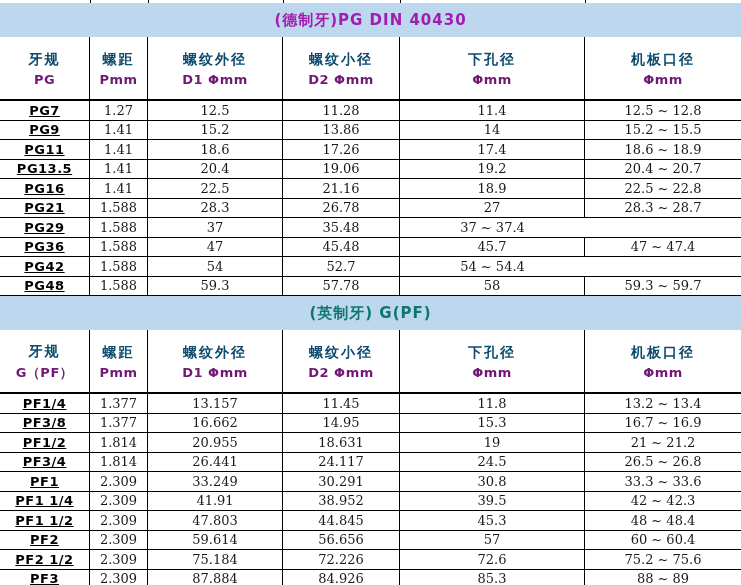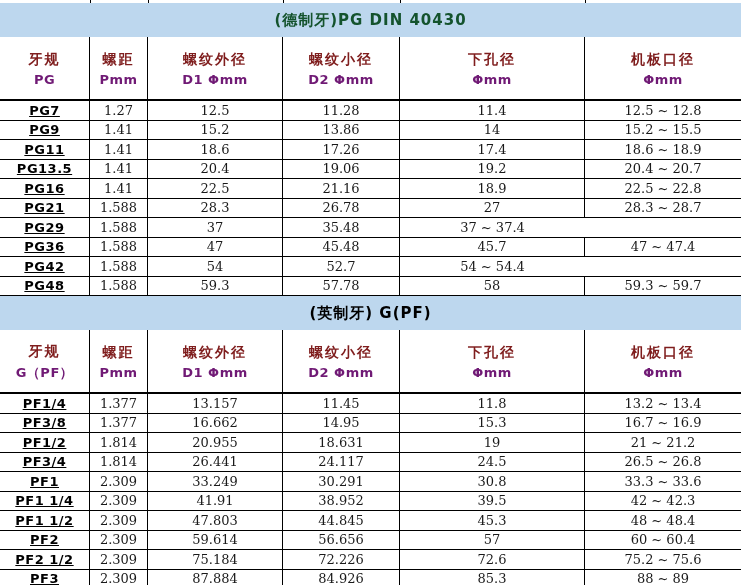--- a/index.html
+++ b/index.html
@@ -27,21 +27,21 @@
   .cell{
     display:flex;align-items:center;justify-content:center;
     text-align:center;
     box-sizing:border-box;
   }
   .cell.vline{border-right:1px solid #000;}
 
   
   .hrow{height:62px;border-bottom:2px solid #000;}
   .hcell{flex-direction:column;gap:3px;padding-top:2px;}
-  .h1{font-weight:bold;font-size:14px;color:#7f1d1d;letter-spacing:2px;}
+  .h1{font-weight:bold;font-size:14px;color:#0c4a6e;letter-spacing:2px;}
   .h2{font-weight:bold;font-size:13px;color:#701a75;letter-spacing:0.5px;}
 
   
   .trow{height:19.5px;border-bottom:1.5px solid #000;box-sizing:border-box;}
   .trow .cell{font-size:13px;color:#1a1a1a;font-family:"DejaVu Serif", serif;}
   .trow .cell.c0{
     font-family:"DejaVu Sans", sans-serif;
     font-weight:bold;color:#000;font-size:13px;letter-spacing:0.5px;text-decoration:underline;
   }
 </style>
@@ -51,21 +51,21 @@
 <div id="page">
 
   <div class="top-strip">
     <div class="stub" style="left:90px"></div>
     <div class="stub" style="left:148px"></div>
     <div class="stub" style="left:283px"></div>
     <div class="stub" style="left:400px"></div>
     <div class="stub" style="left:585px"></div>
   </div>
 
-  <div class="band" style="background: rgb(189, 215, 238); color: #14532d;">
+  <div class="band" style="background: rgb(189, 215, 238); color: #a21caf;">
     <span>(德制牙)PG DIN 40430</span>
   </div>
 
   <div class="grid hrow">
       <div class="cell hcell vline">
         <div class="h1">牙规</div>
         <div class="h2">PG</div>
       </div>
       <div class="cell hcell vline">
         <div class="h1">螺距</div>
@@ -163,21 +163,21 @@
       <div class="grid trow">
         <div class="cell c0 vline">PG48</div>
         <div class="cell c1 vline">1.588</div>
         <div class="cell c2 vline">59.3</div>
         <div class="cell c3 vline">57.78</div>
         <div class="cell c4 vline">58</div>
         <div class="cell c5">59.3 ~ 59.7</div>
       </div>
     </div>
 
-  <div class="band" style="background: rgb(189, 215, 238); color: #000000;">
+  <div class="band" style="background: rgb(189, 215, 238); color: #0f766e;">
     <span>(英制牙) G(PF)</span>
   </div>
 
   <div class="grid hrow">
       <div class="cell hcell vline">
         <div class="h1">牙规</div>
         <div class="h2">G（PF）</div>
       </div>
       <div class="cell hcell vline">
         <div class="h1">螺距</div>

